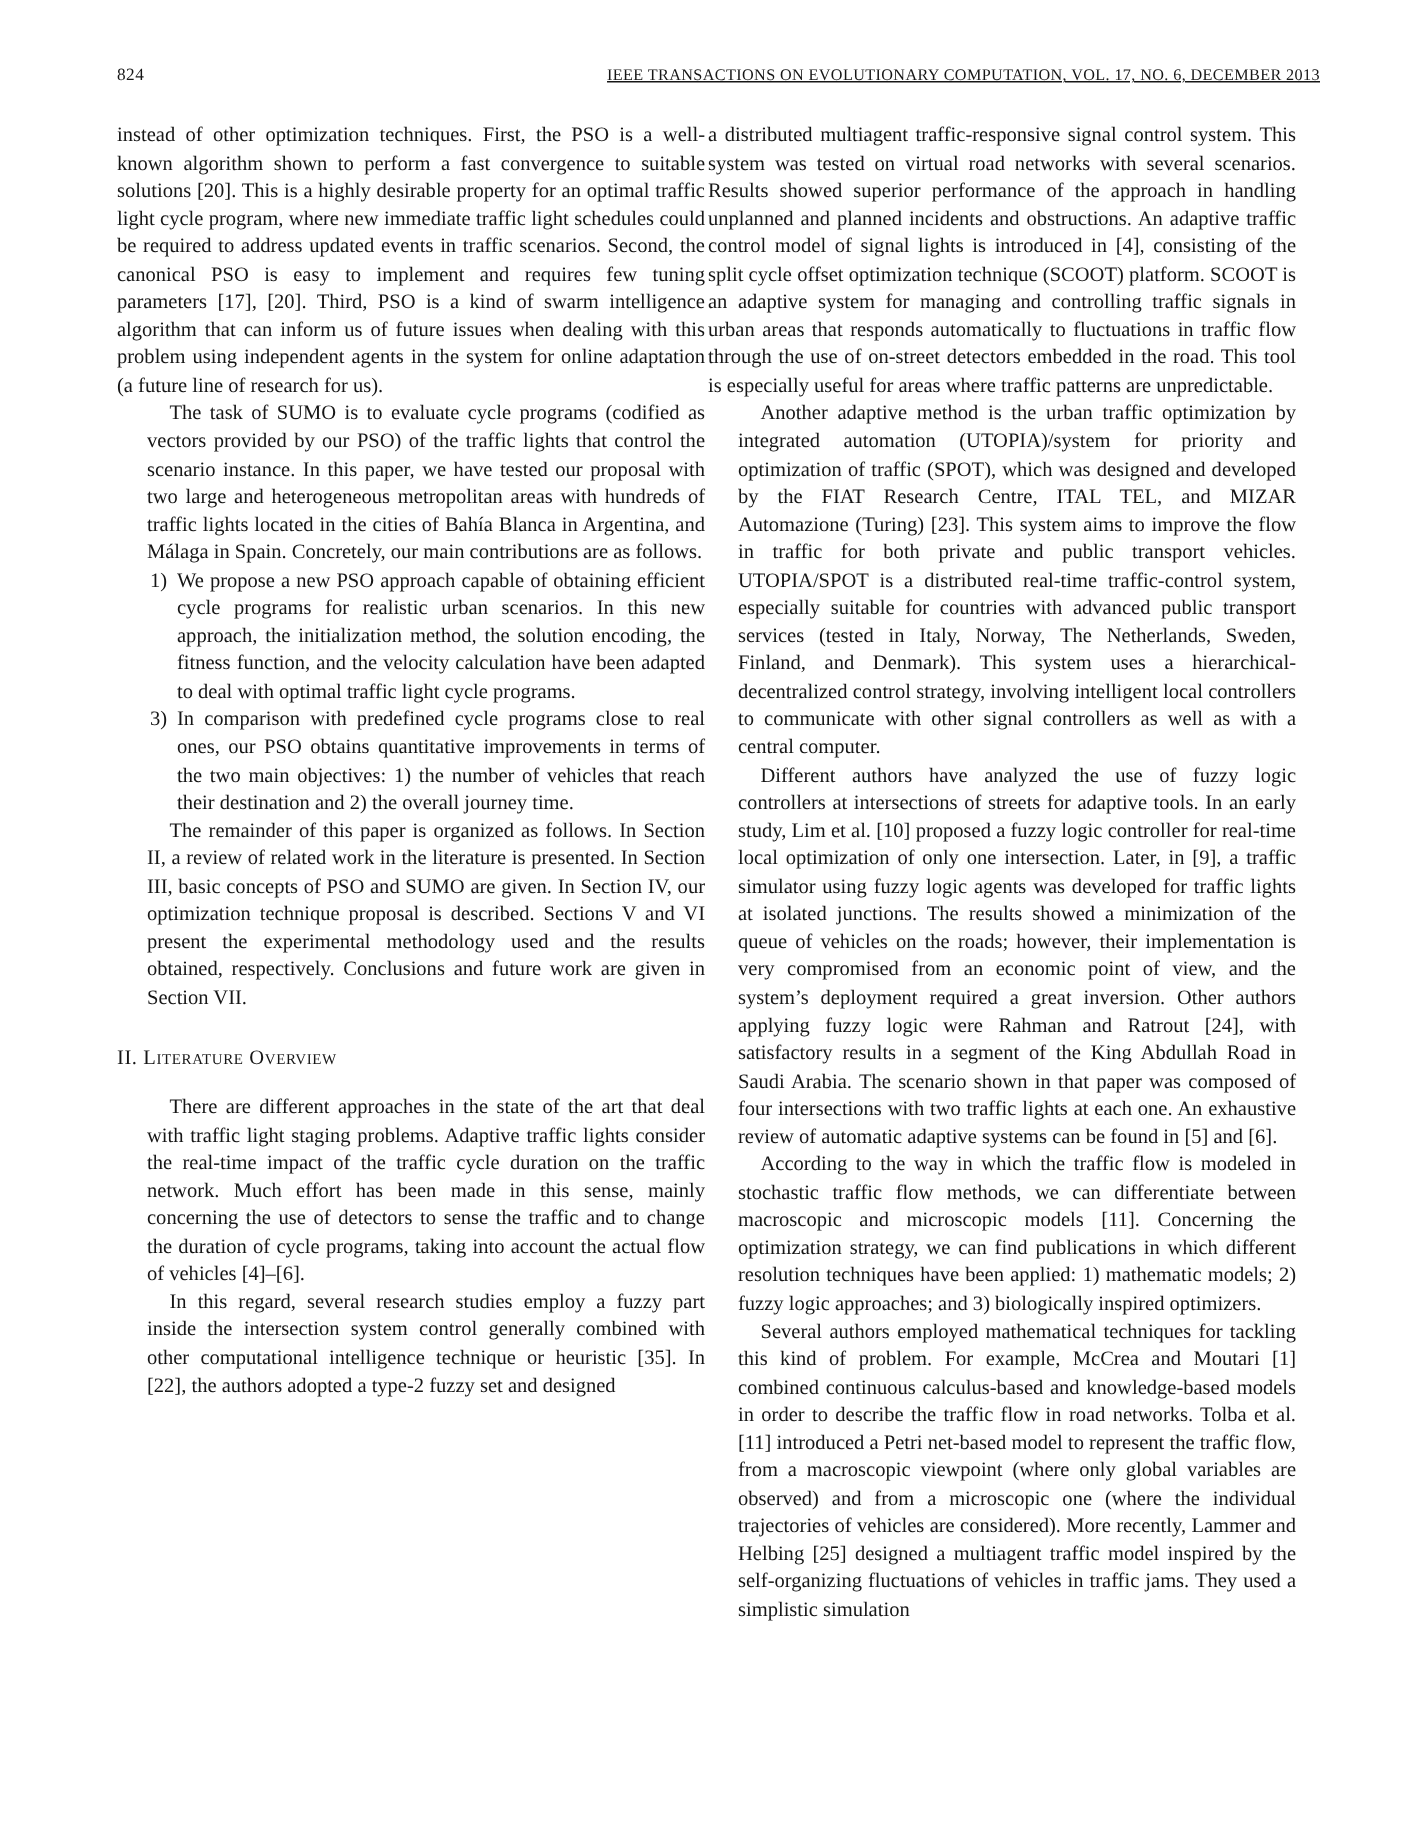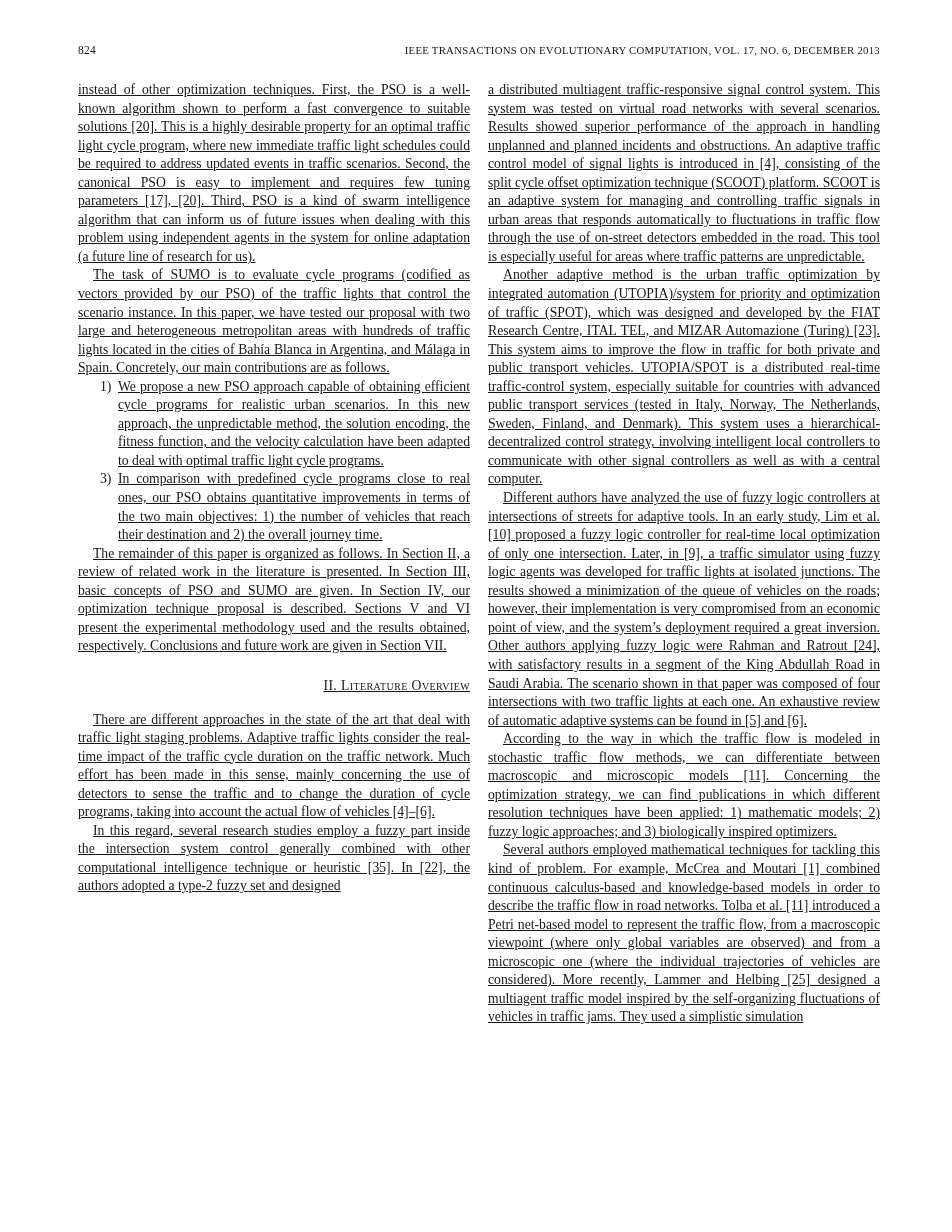--- a/index.html
+++ b/index.html
@@ -24,75 +24,75 @@
     align-items: baseline;
   }
   .page-num {
     font-size: 11.5px;
     letter-spacing: 0.3px;
   }
   .journal {
     font-size: 10.8px;
     letter-spacing: 0.25px;
     text-align: right;
+    text-decoration: underline;
   }
   .columns {
     position: absolute;
     top: 81px; left: 78px; right: 72px;
     display: flex;
-    gap: 18px;
-    text-decoration: underline;
+    gap: 2px;
   }
   .col {
     width: 392px;
     font-size: 13.7px;
     line-height: 18.55px;
     text-align: justify;
     hyphens: auto;
     -webkit-hyphens: auto;
   }
   .col p { margin: 0; }
-  p.indent { text-indent: 15px; }
+  p.indent { text-indent: 15px; margin-left: 20px; }
   p.noindent { text-indent: 0; }
   .list-item {
     padding-left: 40px;
     text-indent: -18px;
   }
   .list-item .num {
     display: inline-block;
     width: 18px;
     text-indent: 0;
   }
   .section-heading {
     font-size: 13.7px;
     font-weight: normal;
     font-variant: small-caps;
     letter-spacing: 0.4px;
-    text-align: right;
+    text-align: left;
     margin: 21px 0 15px 0;
   }
 </style>
 </head>
 <body>
 
 <div class="page">
 
   <header class="running-head">
     <span class="page-num">824</span>
     <span class="journal">IEEE TRANSACTIONS ON EVOLUTIONARY COMPUTATION, VOL. 17, NO. 6, DECEMBER 2013</span>
   </header>
 
   <main class="columns">
 
     <section class="col">
       <p class="noindent">instead of other optimization techniques. First, the PSO is a well-known algorithm shown to perform a fast convergence to suitable solutions [20]. This is a highly desirable property for an optimal traffic light cycle program, where new immediate traffic light schedules could be required to address updated events in traffic scenarios. Second, the canonical PSO is easy to implement and requires few tuning parameters [17], [20]. Third, PSO is a kind of swarm intelligence algorithm that can inform us of future issues when dealing with this problem using independent agents in the system for online adaptation (a future line of research for us).</p>
       <p class="indent">The task of SUMO is to evaluate cycle programs (codified as vectors provided by our PSO) of the traffic lights that control the scenario instance. In this paper, we have tested our proposal with two large and heterogeneous metropolitan areas with hundreds of traffic lights located in the cities of Bahía Blanca in Argentina, and Málaga in Spain. Concretely, our main contributions are as follows.</p>
 
       <div>
-        <div class="list-item"><span class="num">1)</span><span>We propose a new PSO approach capable of obtaining efficient cycle programs for realistic urban scenarios. In this new approach, the unpredictable method, the solution encoding, the fitness function, and the velocity calculation have been adapted to deal with optimal traffic light cycle programs.</span></div>
+        <div class="list-item"><span class="num">1)</span><span>We propose a new PSO approach capable of obtaining efficient cycle programs for realistic urban scenarios. In this new approach, the initialization method, the solution encoding, the fitness function, and the velocity calculation have been adapted to deal with optimal traffic light cycle programs.</span></div>
         <div class="list-item"><span class="num">3)</span><span>In comparison with predefined cycle programs close to real ones, our PSO obtains quantitative improvements in terms of the two main objectives: 1) the number of vehicles that reach their destination and 2) the overall journey time.</span></div>
       </div>
 
       <p class="indent">The remainder of this paper is organized as follows. In Section II, a review of related work in the literature is presented. In Section III, basic concepts of PSO and SUMO are given. In Section IV, our optimization technique proposal is described. Sections V and VI present the experimental methodology used and the results obtained, respectively. Conclusions and future work are given in Section VII.</p>
 
       <h2 class="section-heading">II. Literature Overview</h2>
 
       <p class="indent">There are different approaches in the state of the art that deal with traffic light staging problems. Adaptive traffic lights consider the real-time impact of the traffic cycle duration on the traffic network. Much effort has been made in this sense, mainly concerning the use of detectors to sense the traffic and to change the duration of cycle programs, taking into account the actual flow of vehicles [4]–[6].</p>
       <p class="indent">In this regard, several research studies employ a fuzzy part inside the intersection system control generally combined with other computational intelligence technique or heuristic [35]. In [22], the authors adopted a type-2 fuzzy set and designed</p>
     </section>

